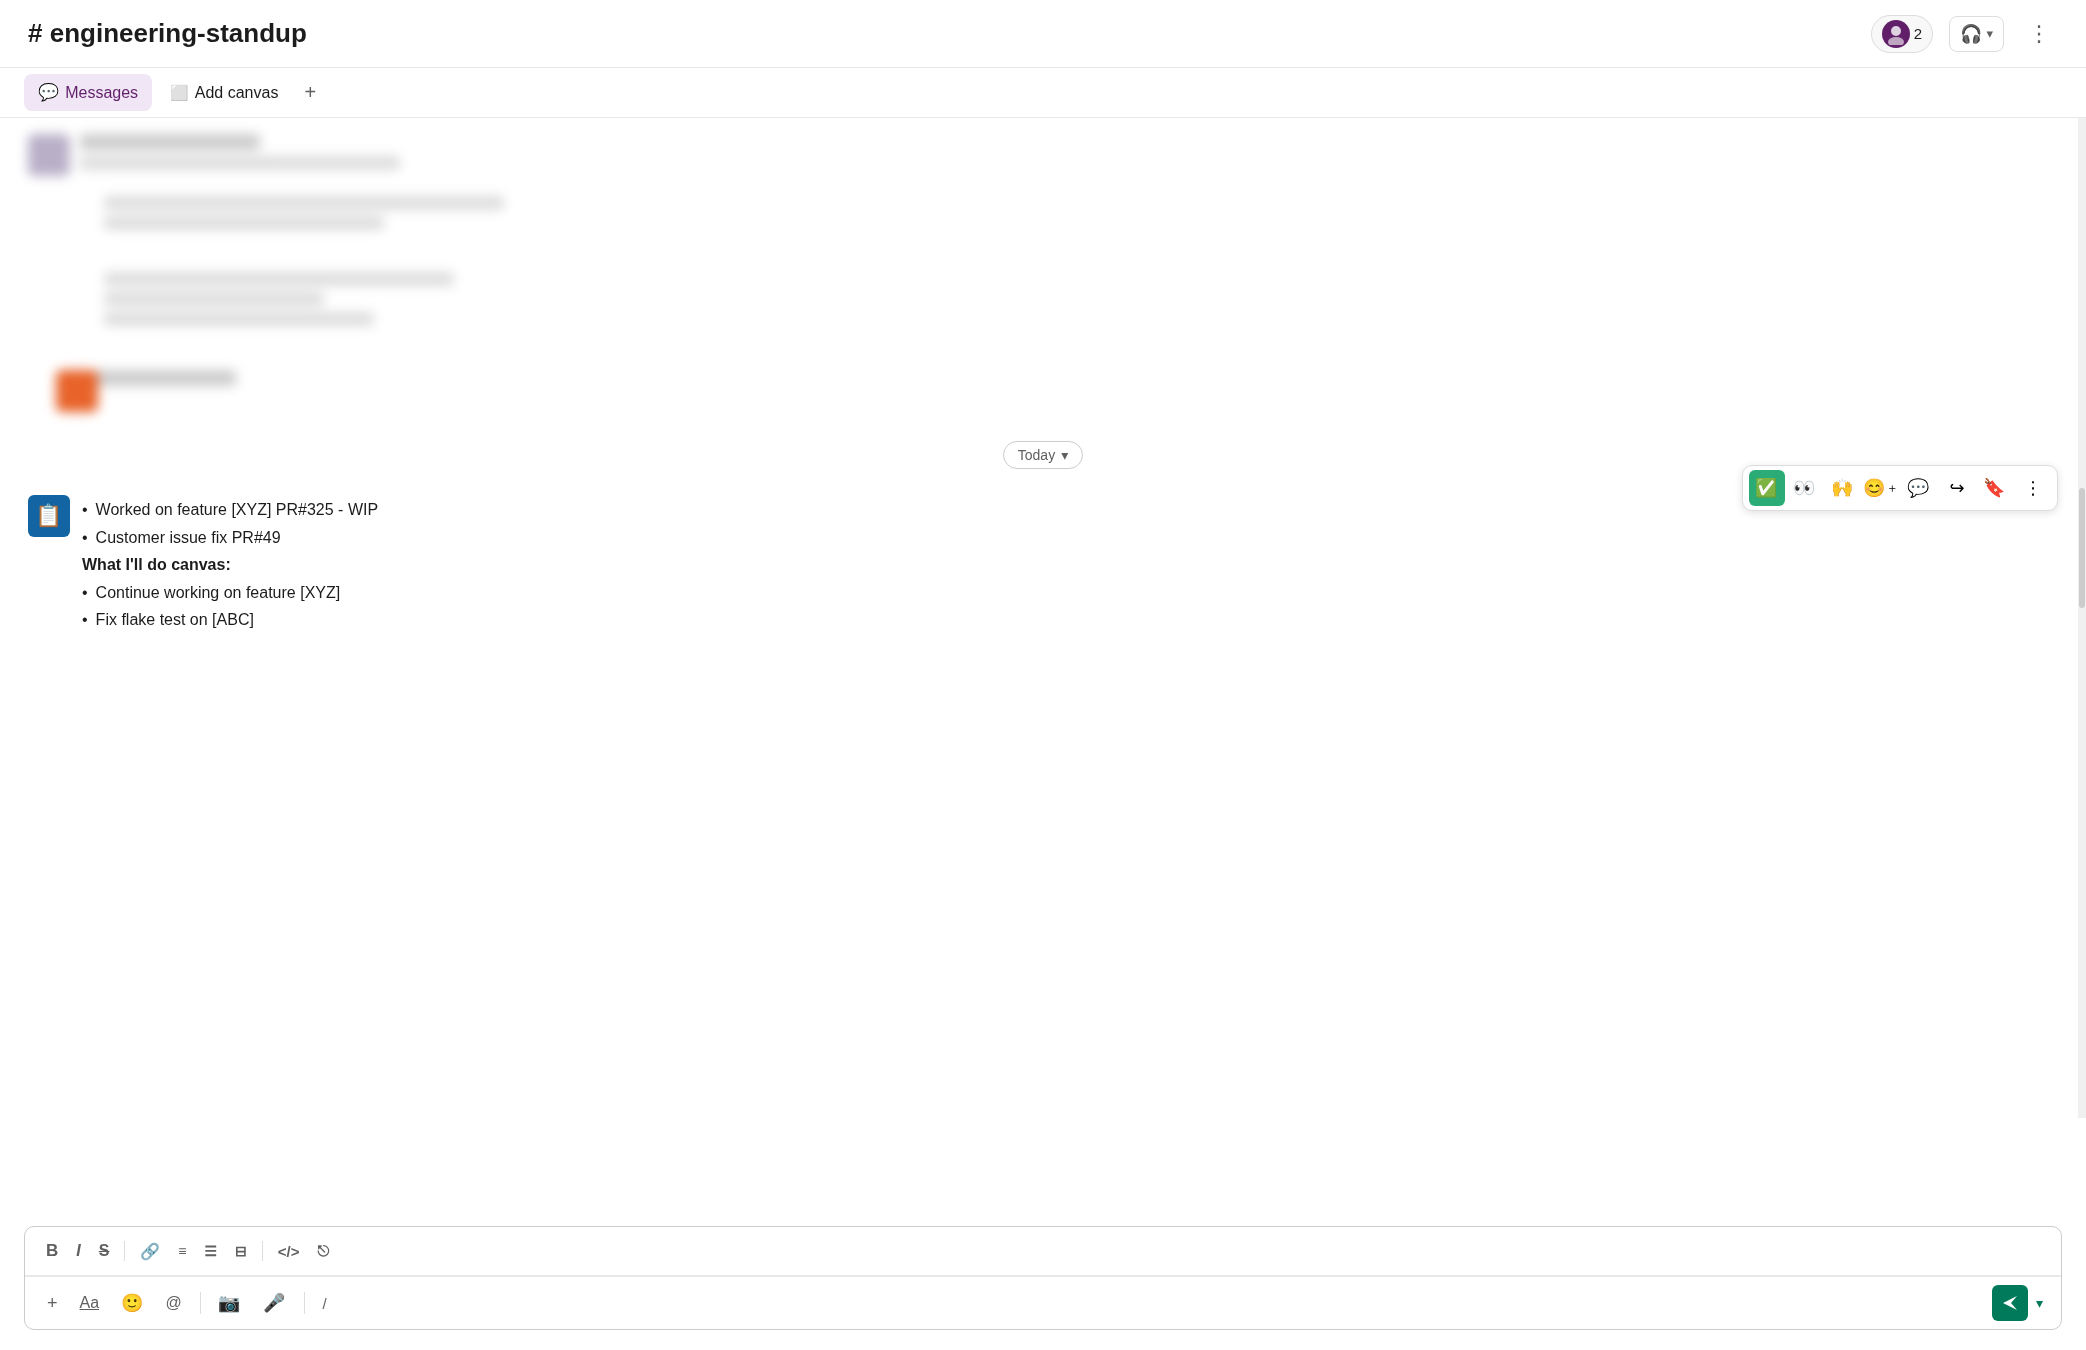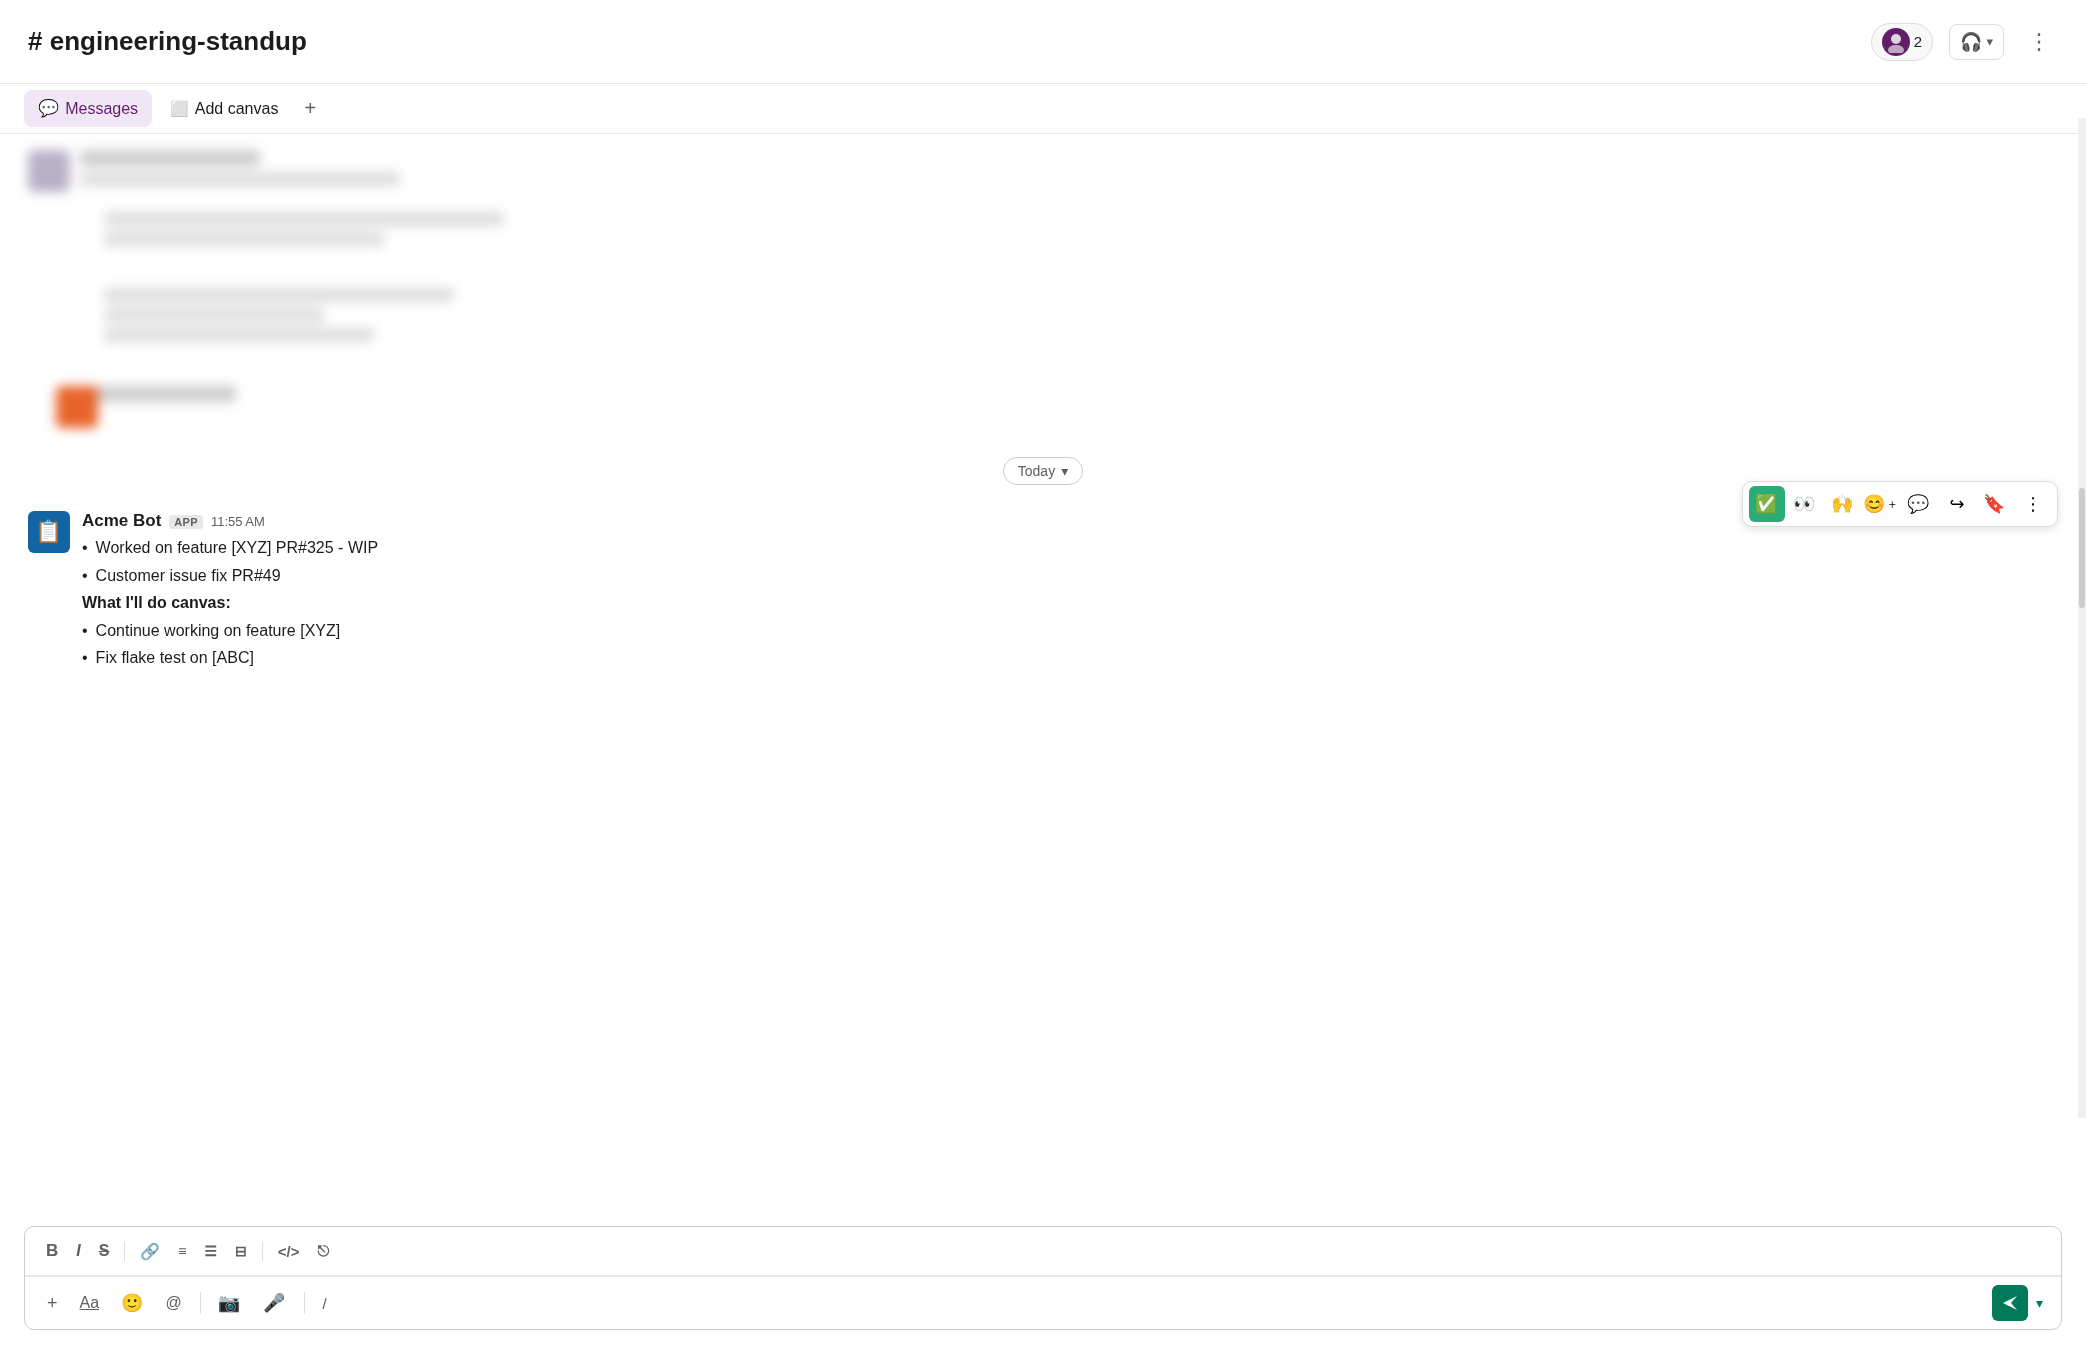--- a/index.html
+++ b/index.html
@@ -12,21 +12,21 @@
       position: relative;
     }
 
     
     .channel-header {
       display: flex;
       align-items: center;
       justify-content: space-between;
       padding: 16px 28px;
       border-bottom: 1px solid #e8e8e8;
-      height: 84px;
+      height: 68px;
     }
     .channel-title {
       font-size: 26px;
       font-weight: 700;
       color: #1d1c1d;
       display: flex;
       align-items: center;
       gap: 4px;
     }
     .header-right {
@@ -488,25 +488,20 @@
         <span style="font-size:12px;">＋</span>
       </button>
       <button class="action-btn">💬</button>
       <button class="action-btn">↪</button>
       <button class="action-btn">🔖</button>
       <button class="action-btn">⋮</button>
     </div>
 
     <div class="bot-avatar">📋</div>
     <div class="message-content">
-      <div class="message-header">
-        <span class="sender-name">Acme Bot</span>
-        <span class="app-badge">APP</span>
-        <span class="timestamp">11:55 AM</span>
-      </div>
       <div class="message-body">
         <div class="bullet-item">
           <span class="bullet-dot">•</span>
           <span>Worked on feature [XYZ] PR#325 - WIP</span>
         </div>
         <div class="bullet-item">
           <span class="bullet-dot">•</span>
           <span>Customer issue fix PR#49</span>
         </div>
         <p>

